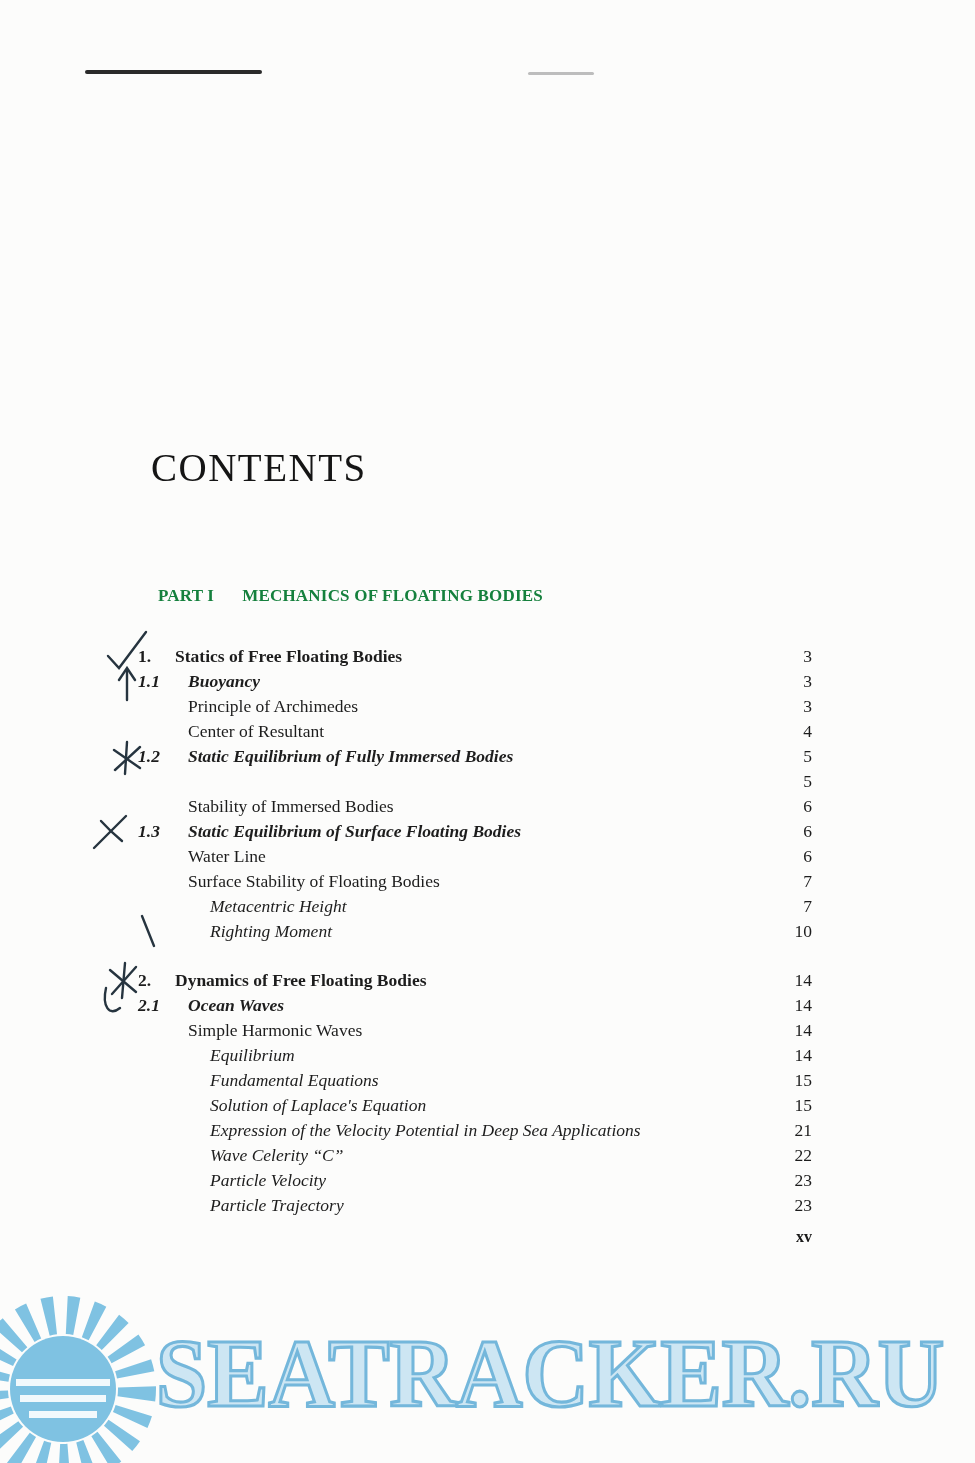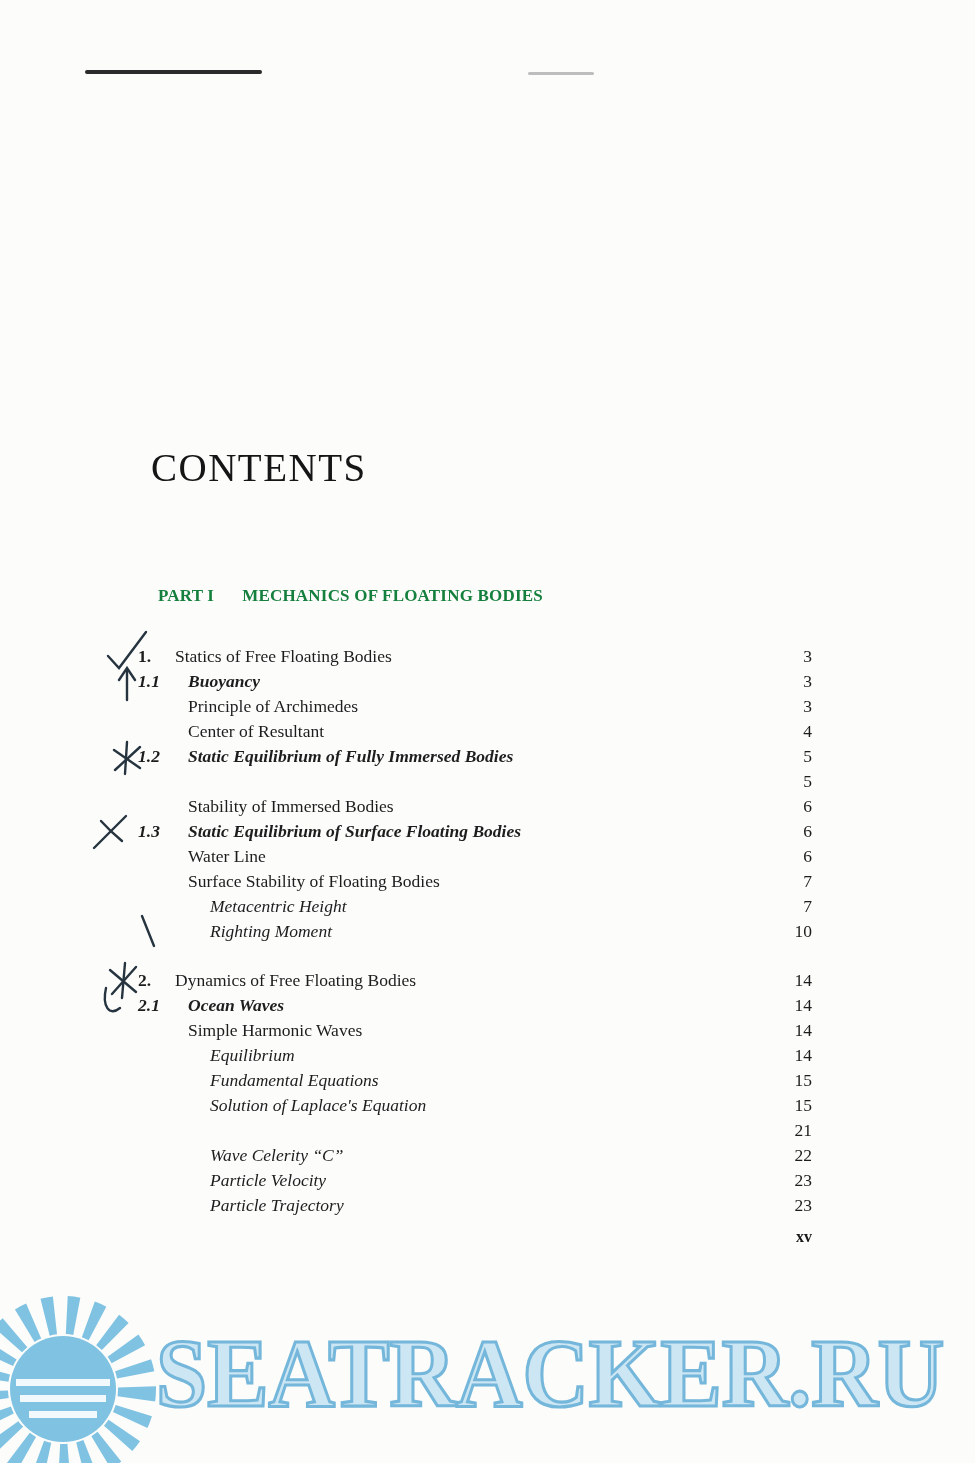--- a/index.html
+++ b/index.html
@@ -29,21 +29,21 @@
   .toc{position:absolute;left:138px;top:644px;width:674px;}
   .toc-row{
     display:flex;align-items:baseline;position:relative;
     line-height:25px;font-size:17.5px;
   }
   .toc-row.level-chapter{margin-top:24px;}
   .toc-row.level-section{}
   .toc-row.first{margin-top:0;}
   .toc-num{flex:0 0 auto;}
   .level-chapter .toc-num{width:37px;font-weight:bold;}
-  .level-chapter .toc-label{font-weight:normal;}
+  .level-chapter .toc-label{font-weight:bold;}
   .level-section .toc-num{width:50px;font-weight:bold;font-style:italic;}
   .level-section .toc-label{font-weight:bold;font-style:italic;}
   .level-sub{padding-left:50px;}
   .level-subsub{padding-left:72px;font-style:italic;}
   .toc-fill{flex:1 1 auto;}
   .toc-page{flex:0 0 36px;text-align:right;font-style:normal;font-weight:normal;}
 
   .mark{position:absolute;pointer-events:none;}
   .mark svg{display:block;}
 
@@ -202,20 +202,21 @@
         <span class="toc-label">Fundamental Equations</span>
         <span class="toc-fill"></span>
         <span class="toc-page">15</span>
       </div>
       <div class="toc-row level-subsub">
         <span class="toc-label">Solution of Laplace's Equation</span>
         <span class="toc-fill"></span>
         <span class="toc-page">15</span>
       </div>
       <div class="toc-row level-subsub">
+        <span class="toc-label">Expression of the Velocity Potential in Deep Sea Applications</span>
         <span class="toc-fill"></span>
         <span class="toc-page">21</span>
       </div>
       <div class="toc-row level-subsub">
         <span class="toc-label">Wave Celerity “C”</span>
         <span class="toc-fill"></span>
         <span class="toc-page">22</span>
       </div>
       <div class="toc-row level-subsub">
         <span class="toc-label">Particle Velocity</span>

